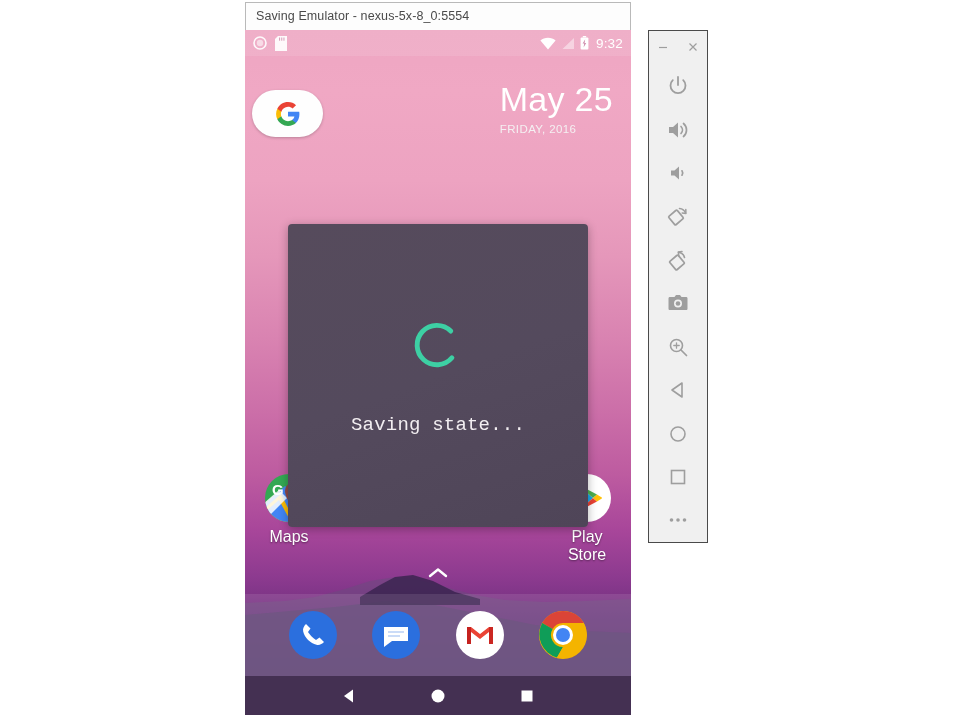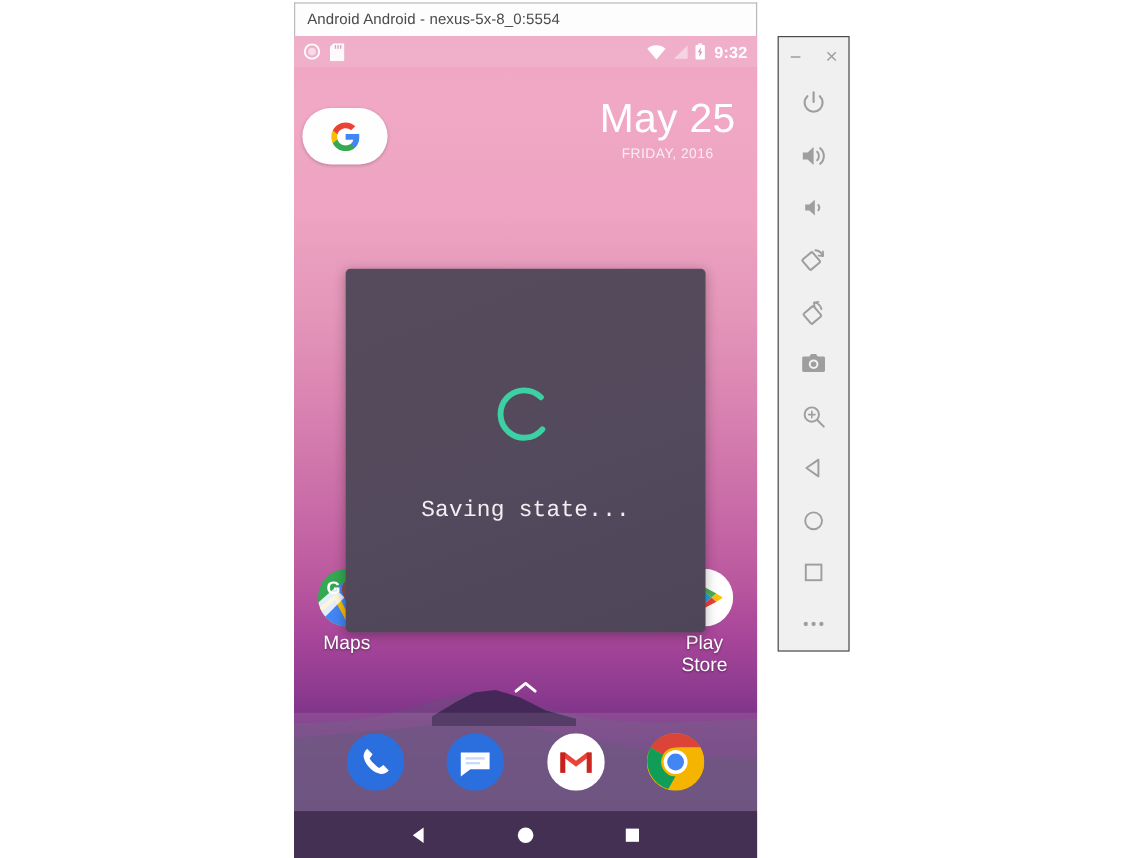--- a/index.html
+++ b/index.html
@@ -86,21 +86,21 @@
     display: flex;
     align-items: center;
     padding: 0 8px;
     box-sizing: border-box;
     background: rgba(255,255,255,0.10);
   }
   .status-left { display: flex; align-items: center; gap: 8px; }
   .status-right { margin-left: auto; display: flex; align-items: center; gap: 5px; }
   #status-clock {
     font-size: 13.5px;
-    font-weight: bold;
+    font-weight: normal;
     color: #ffffff;
     letter-spacing: 0.2px;
     margin-left: 2px;
   }
 
   
   #google-search-pill {
     position: absolute;
     left: 7px;
     top: 60px;
@@ -112,21 +112,21 @@
     display: flex;
     align-items: center;
     justify-content: center;
   }
 
   
   #date-widget {
     position: absolute;
     right: 18px;
     top: 52px;
-    text-align: center;
+    text-align: left;
   }
   #date-main {
     font-size: 34px;
     color: #ffffff;
     line-height: 1;
     font-weight: 300;
     letter-spacing: 0.3px;
   }
   #date-sub {
     font-size: 11.5px;
@@ -260,21 +260,21 @@
     margin-bottom: 0px;
   }
   #tb-power { margin-top: 2px; }
 </style>
 </head>
 <body>
 
 <div id="emulator-window">
 
   <div id="title-bar">
-    <span id="title-bar-text">Android Android - nexus-5x-8_0:5554</span>
+    <span id="title-bar-text">Saving Emulator - nexus-5x-8_0:5554</span>
   </div>
 
   <div id="device-screen">
 
     <div id="wallpaper"></div>
     <svg id="wallpaper-mountain" viewBox="0 0 386 170" preserveAspectRatio="none">
       <path d="M0,58 L40,56 L70,52 L100,44 L125,36 L150,32 L175,35 L200,42 L230,50 L260,55 L300,57 L340,56 L386,54 L386,170 L0,170 Z" fill="#6d4a80" opacity="0.55"></path>
       <path d="M0,70 L45,66 L90,62 L140,56 L190,60 L240,70 L290,80 L340,86 L386,88 L386,170 L0,170 Z" fill="#5d4473" opacity="0.75"></path>
       <path d="M115,52 L135,40 L150,32 L168,30 L188,36 L210,47 L235,54 L235,60 L115,60 Z" fill="#3b2450" opacity="0.85"></path>
     </svg>

